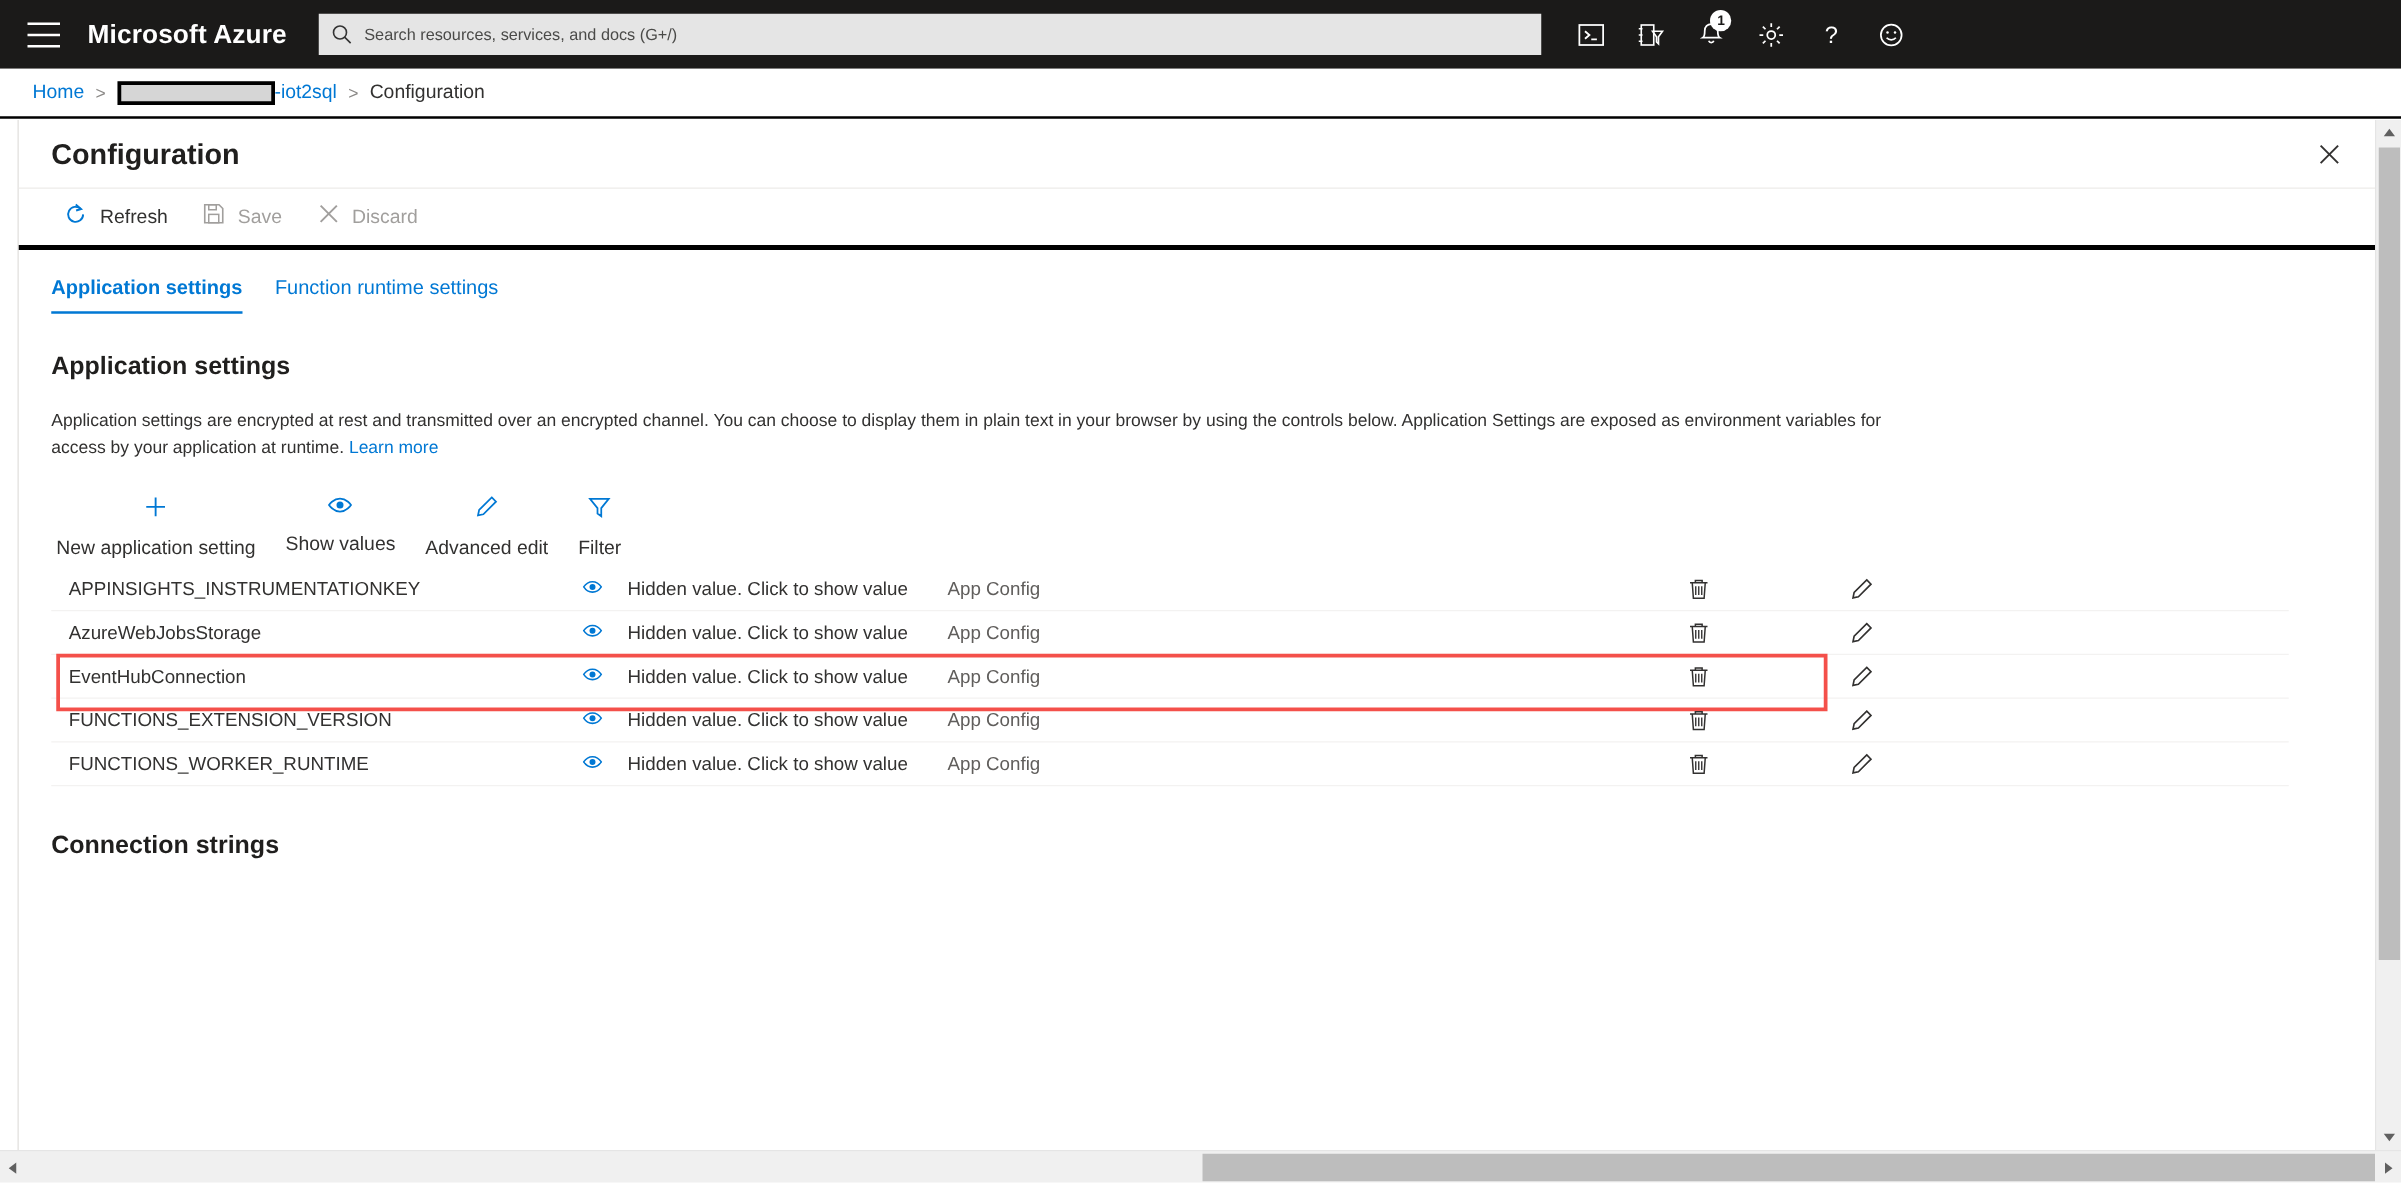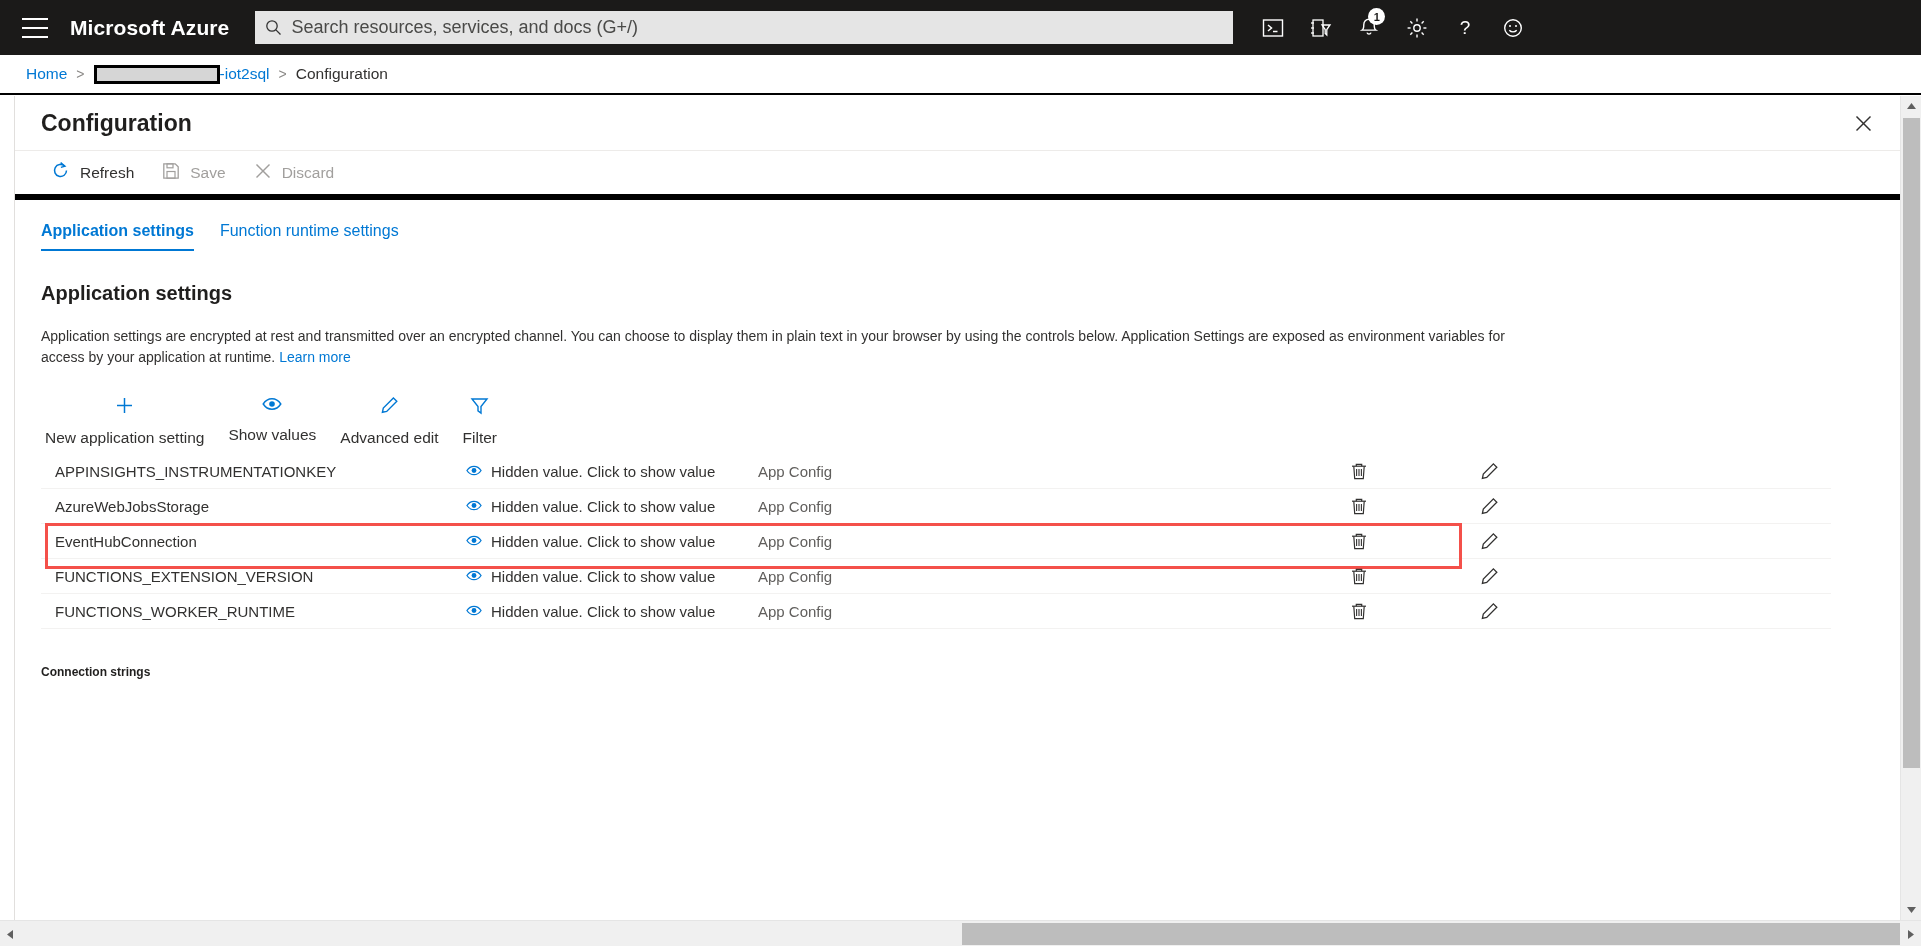--- a/index.html
+++ b/index.html
@@ -33,21 +33,21 @@
     width: 978px; height: 33px;
     background: #e5e5e5;
     display: flex; align-items: center;
     padding: 0 10px;
     position: relative;
   }
   .searchbox .mag { margin-right: 9px; display:flex; }
   .searchbox input {
     border: none; outline: none; background: transparent;
     font-family: "Liberation Sans", sans-serif;
-    font-size: 18px; color: #323130;
+    font-size: 13px; color: #323130;
     width: 100%;
   }
   .searchbox input::placeholder { color: #4a4a48; opacity: 1; }
 
   .topicons { display: flex; align-items: center; margin-left: 16px; }
   .topicon {
     width: 48px; height: 55px;
     display: flex; align-items: center; justify-content: center;
     position: relative; cursor: pointer;
   }
@@ -126,21 +126,21 @@
   .blade-title { font-size: 23px; font-weight: 600; color: #201f1e; }
   .close-x {
     width: 32px; height: 32px; cursor: pointer;
     display: flex; align-items: center; justify-content: center;
   }
 
   
   .cmdbar {
     height: 49px; display: flex; align-items: center;
     padding-left: 26px; gap: 8px;
-    border-bottom: 6px solid #000000;
+    border-bottom: 4px solid #000000;
   }
   .cmd {
     display: flex; align-items: center; gap: 10px;
     height: 34px; padding: 0 10px;
     font-size: 15.5px; color: #323130;
     cursor: pointer; background: transparent; border: none;
     font-family: "Liberation Sans", sans-serif;
   }
   .cmd.disabled { color: #a19f9d; cursor: default; }
 
@@ -211,24 +211,24 @@
     pointer-events: none;
   }
   .c-name   { width: 425px; padding-left: 14px; }
   .c-value  { width: 292px; display: flex; align-items: center; gap: 9px; }
   .c-source { width: 258px; color: #605e5c; }
   .c-slot   { width: 278px; }
   .c-del    { width: 130px; display: flex; justify-content: center; }
   .c-edit   { width: 130px; display: flex; justify-content: center; }
   .icon-btn { cursor: pointer; display: flex; align-items: center; justify-content: center; width: 28px; height: 28px; }
 
-  .hidden-value { color: #323130; cursor: pointer; white-space: nowrap; }
+  .hidden-value { color: #323130; cursor: pointer; white-space: nowrap; margin-left: 11px; }
 
   .conn-title {
-    font-size: 12px; font-weight: 600; color: #201f1e;
+    font-size: 20px; font-weight: 600; color: #201f1e;
     margin-top: 36px;
   }
 
   
   .vscroll {
     position: absolute; right: 0; top: 96px;
     width: 21px; height: 824px;
     background: #f0f0f0; border-left: 1px solid #e5e5e5;
   }
   .vscroll .arrow-up, .vscroll .arrow-dn {

